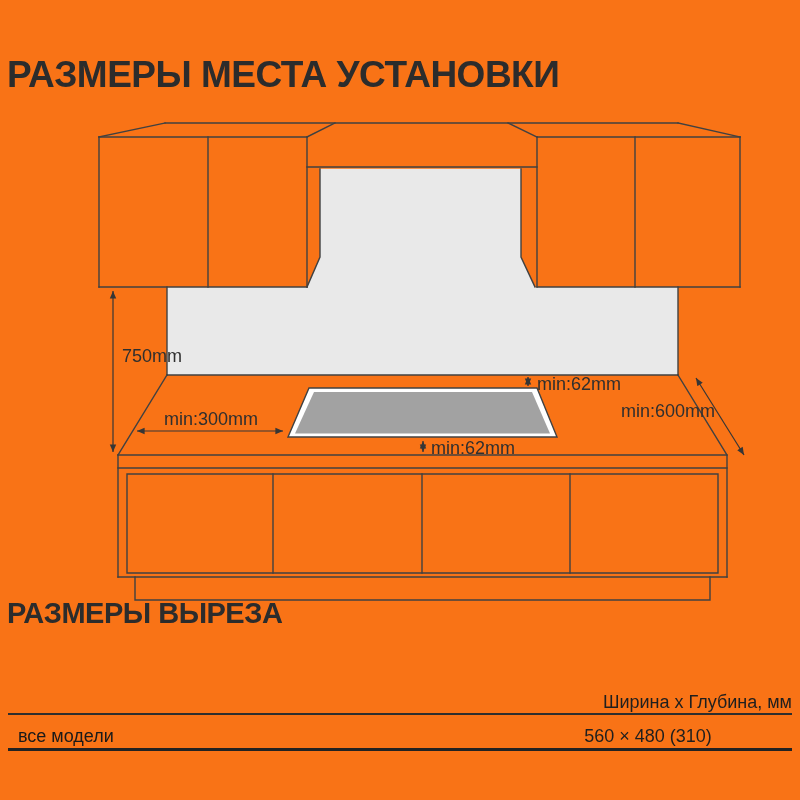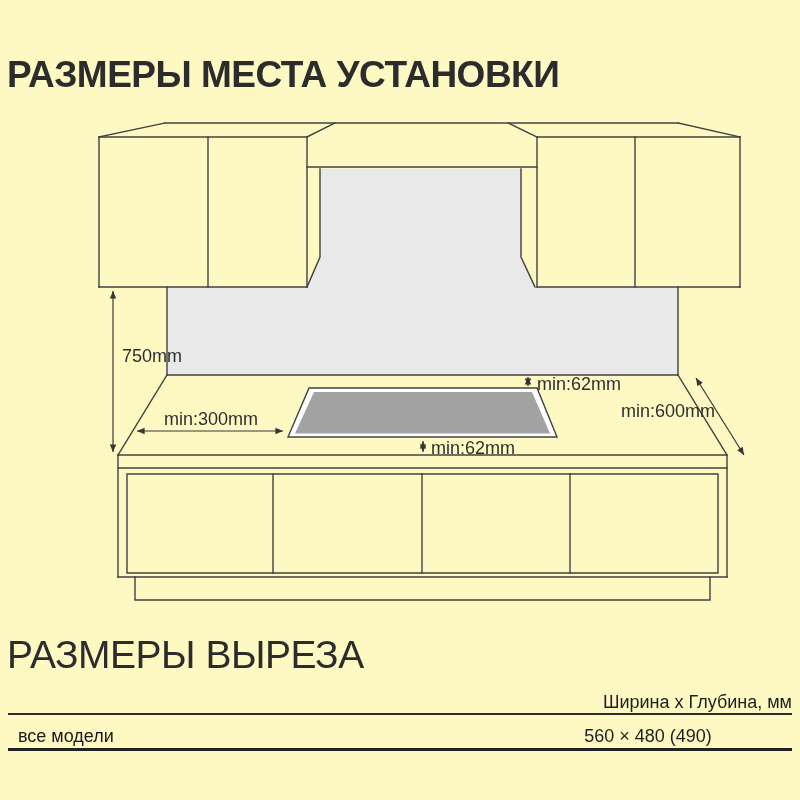--- a/index.html
+++ b/index.html
@@ -1,26 +1,26 @@
 <!DOCTYPE html>
 <html><head>
 <meta charset="utf-8">
 <style>
   html,body{margin:0;padding:0;background:#ffffff;}
   .page{
-    position:relative;width:800px;height:800px;background:#fef9c3;overflow:hidden;
+    position:relative;width:800px;height:800px;background:#f97316;overflow:hidden;
     font-family:"Liberation Sans","DejaVu Sans",sans-serif;color:#2b2b2b;
   }
   .title-main{
     position:absolute;left:7px;top:54px;
     font-size:37px;font-weight:bold;letter-spacing:-0.5px;color:#2c2c2c;white-space:nowrap;
   }
   .title-cutout{
-    position:absolute;left:7px;top:633px;
-    font-size:39px;font-weight:normal;letter-spacing:-0.5px;color:#2c2c2c;white-space:nowrap;
+    position:absolute;left:7px;top:597px;
+    font-size:29px;font-weight:bold;letter-spacing:-0.5px;color:#2c2c2c;white-space:nowrap;
   }
   .drawing{position:absolute;left:0;top:0;}
   .drawing path,.drawing rect,.drawing polygon{vector-effect:non-scaling-stroke;}
   .ln{fill:none;stroke:#414141;stroke-width:1.4;stroke-linecap:square;}
   .dim{fill:none;stroke:#363636;stroke-width:1.2;}
   .dim-text{
     font-family:"Liberation Sans","DejaVu Sans",sans-serif;
     font-size:18px;fill:#2f2f2f;
   }
   .tbl-header{
@@ -134,17 +134,17 @@
       <text class="dim-text" x="668" y="417" text-anchor="middle">min:600mm</text>
     </g>
   </svg>
 
   <div class="title-cutout">РАЗМЕРЫ ВЫРЕЗА</div>
 
   <div>
     <div class="tbl-header">Ширина x Глубина, мм</div>
     <div class="tbl-rule-thin"></div>
     <div class="tbl-model">все модели</div>
-    <div class="tbl-size">560 × 480 (490)</div>
+    <div class="tbl-size">560 × 480 (310)</div>
     <div class="tbl-rule-thick"></div>
   </div>
 
 </div>
 
 </body></html>

